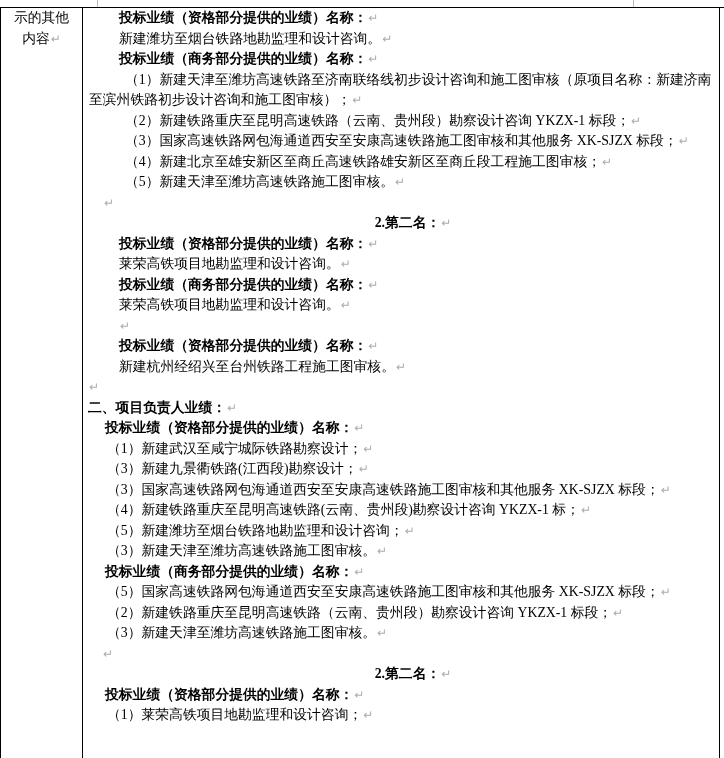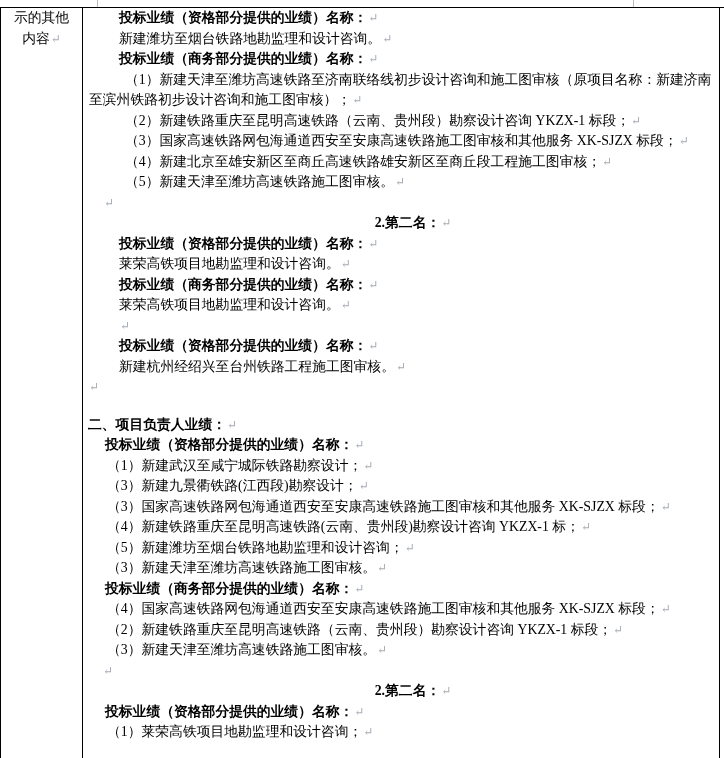--- a/index.html
+++ b/index.html
@@ -30,32 +30,32 @@
     position: absolute; left: 1px; top: 8px; width: 81px; bottom: 0;
     text-align: center; font-size: 13.8px;
   }
 
   
   .content {
     position: absolute; left: 83px; top: 8px; width: 636px; bottom: 0;
     overflow: hidden; font-size: 13.8px;
   }
 
-  .line { height: 20.5px; line-height: 20.5px; white-space: nowrap; }
+  .line { height: 20.5px; line-height: 20.5px; white-space: nowrap; font-family: Liberation Serif, serif; }
 
   
   .h1  { padding-left: 36px; font-weight: bold; }
   .t1  { padding-left: 36px; }
   .i1  { padding-left: 42px; }
   .c1  { padding-left: 6px;  }
   .nm  { padding-left: 24px; font-weight: bold; text-align: center; }
   .e1  { padding-left: 20px; }
   .eb  { padding-left: 36px; }
   
-  .sec { padding-left: 5px;  font-weight: bold; margin-top: 17px; }
+  .sec { padding-left: 5px;  font-weight: bold; }
   .es  { padding-left: 5px;  }
   .h2  { padding-left: 22px; font-weight: bold; }
   .i2  { padding-left: 24px; }
   .e2  { padding-left: 19px; }
 
   .pilcrow {
     color: #a6adb5;
     font-size: 12px;
     font-weight: normal;
     margin-left: 1px;
@@ -107,21 +107,21 @@
       <div class="line es"><span class="txt"></span><span class="pilcrow js-pilcrow" style="color: rgb(166, 173, 181);">↵</span></div>
       <div class="line sec"><span class="txt">二、项目负责人业绩：</span><span class="pilcrow js-pilcrow" style="color: rgb(166, 173, 181);">↵</span></div>
       <div class="line h2"><span class="txt">投标业绩（资格部分提供的业绩）名称：</span><span class="pilcrow js-pilcrow" style="color: rgb(166, 173, 181);">↵</span></div>
       <div class="line i2"><span class="txt">（1）新建武汉至咸宁城际铁路勘察设计；</span><span class="pilcrow js-pilcrow" style="color: rgb(166, 173, 181);">↵</span></div>
       <div class="line i2"><span class="txt">（3）新建九景衢铁路(江西段)勘察设计；</span><span class="pilcrow js-pilcrow" style="color: rgb(166, 173, 181);">↵</span></div>
       <div class="line i2"><span class="txt">（3）国家高速铁路网包海通道西安至安康高速铁路施工图审核和其他服务 XK-SJZX 标段；</span><span class="pilcrow js-pilcrow" style="color: rgb(166, 173, 181);">↵</span></div>
       <div class="line i2"><span class="txt">（4）新建铁路重庆至昆明高速铁路(云南、贵州段)勘察设计咨询 YKZX-1 标；</span><span class="pilcrow js-pilcrow" style="color: rgb(166, 173, 181);">↵</span></div>
       <div class="line i2"><span class="txt">（5）新建潍坊至烟台铁路地勘监理和设计咨询；</span><span class="pilcrow js-pilcrow" style="color: rgb(166, 173, 181);">↵</span></div>
       <div class="line i2"><span class="txt">（3）新建天津至潍坊高速铁路施工图审核。</span><span class="pilcrow js-pilcrow" style="color: rgb(166, 173, 181);">↵</span></div>
       <div class="line h2"><span class="txt">投标业绩（商务部分提供的业绩）名称：</span><span class="pilcrow js-pilcrow" style="color: rgb(166, 173, 181);">↵</span></div>
-      <div class="line i2"><span class="txt">（4）国家高速铁路网包海通道西安至安康高速铁路施工图审核和其他服务 XK-SJZX 标段；</span><span class="pilcrow js-pilcrow" style="color: rgb(166, 173, 181);">↵</span></div>
+      <div class="line i2"><span class="txt">（5）国家高速铁路网包海通道西安至安康高速铁路施工图审核和其他服务 XK-SJZX 标段；</span><span class="pilcrow js-pilcrow" style="color: rgb(166, 173, 181);">↵</span></div>
       <div class="line i2"><span class="txt">（2）新建铁路重庆至昆明高速铁路（云南、贵州段）勘察设计咨询 YKZX-1 标段；</span><span class="pilcrow js-pilcrow" style="color: rgb(166, 173, 181);">↵</span></div>
       <div class="line i2"><span class="txt">（3）新建天津至潍坊高速铁路施工图审核。</span><span class="pilcrow js-pilcrow" style="color: rgb(166, 173, 181);">↵</span></div>
       <div class="line e2"><span class="txt"></span><span class="pilcrow js-pilcrow" style="color: rgb(166, 173, 181);">↵</span></div>
       <div class="line nm"><span class="txt">2.第二名：</span><span class="pilcrow js-pilcrow" style="color: rgb(166, 173, 181);">↵</span></div>
       <div class="line h2"><span class="txt">投标业绩（资格部分提供的业绩）名称：</span><span class="pilcrow js-pilcrow" style="color: rgb(166, 173, 181);">↵</span></div>
       <div class="line i2"><span class="txt">（1）莱荣高铁项目地勘监理和设计咨询；</span><span class="pilcrow js-pilcrow" style="color: rgb(166, 173, 181);">↵</span></div>
     </div>
 
 </div>
 

